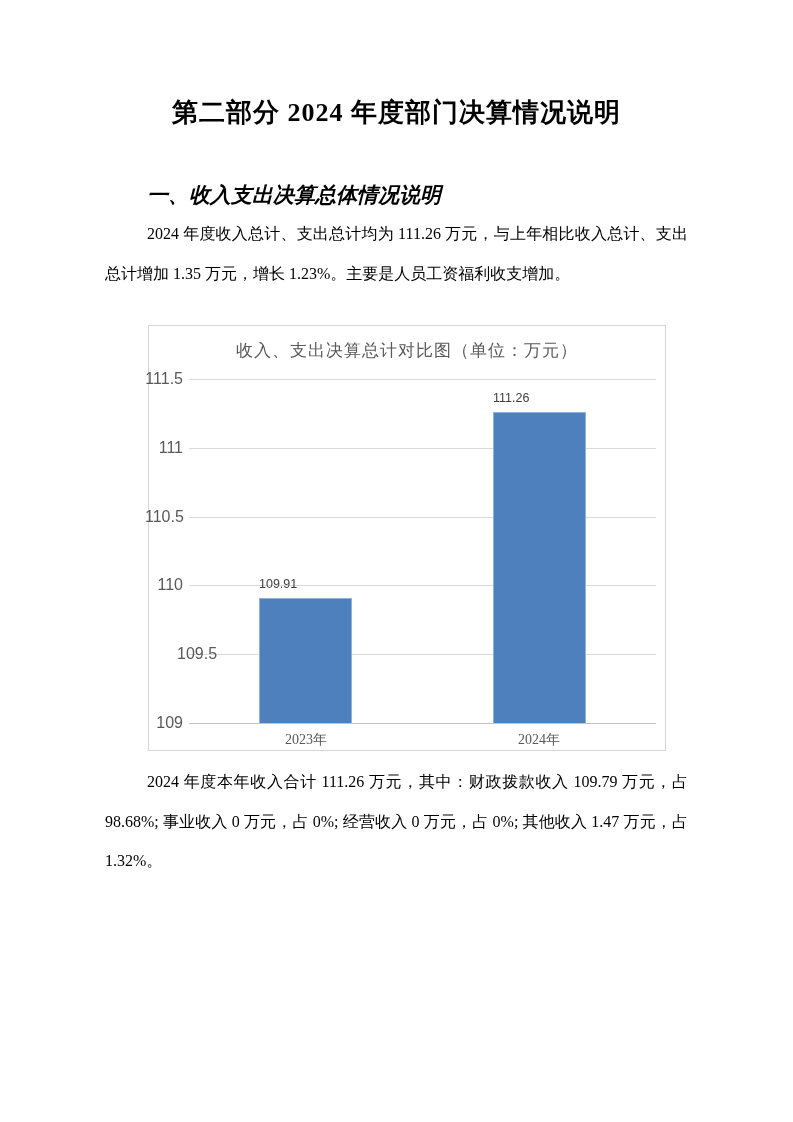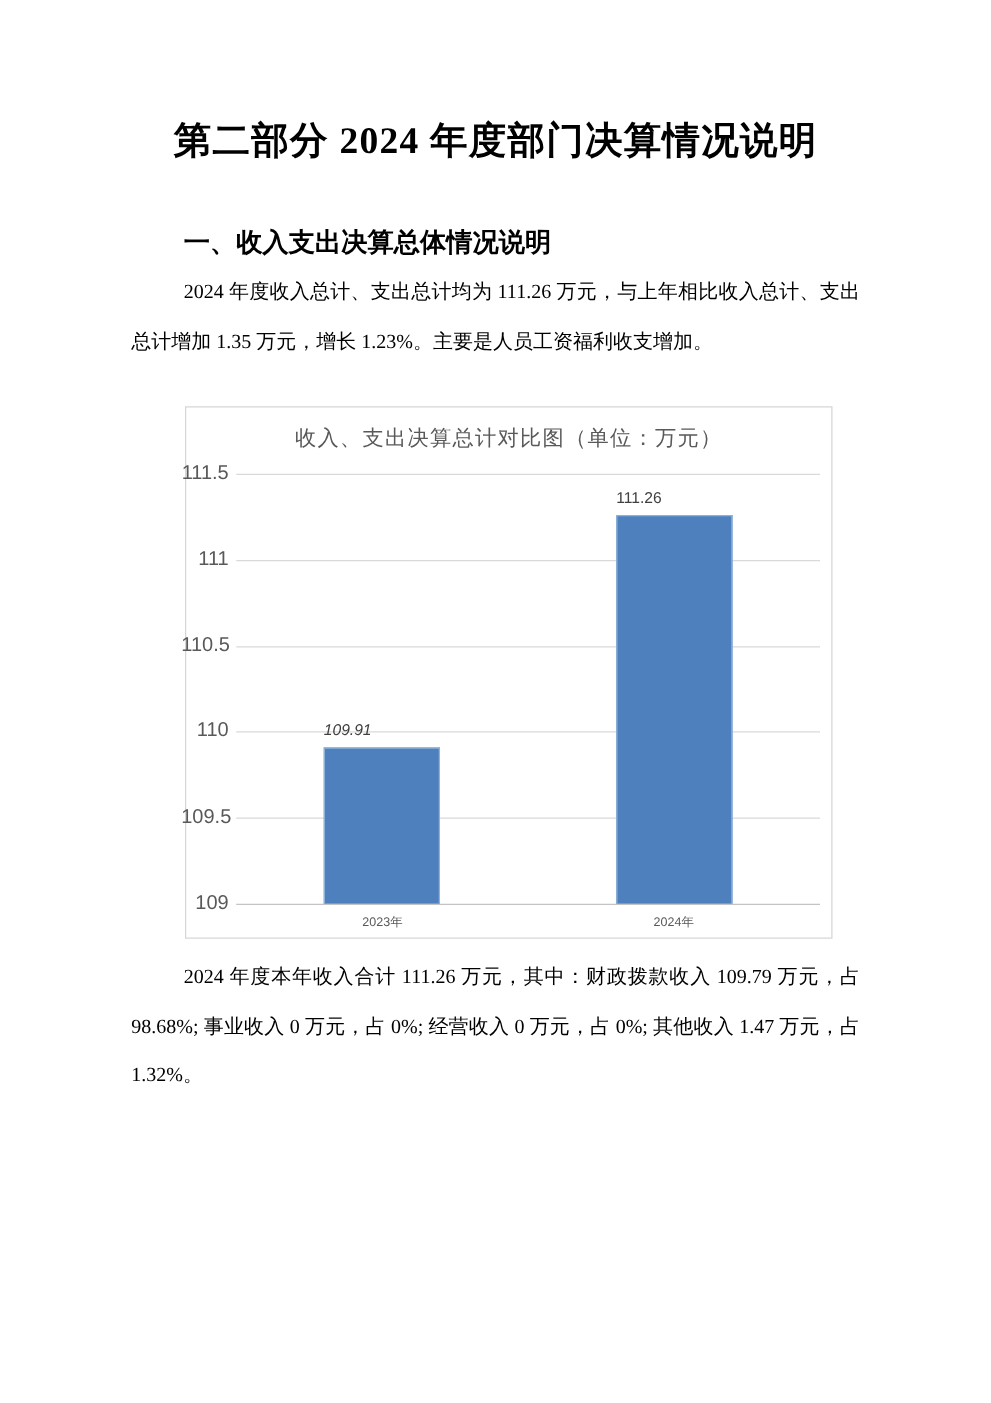--- a/index.html
+++ b/index.html
@@ -13,36 +13,36 @@
     color: #000000;
     overflow: hidden;
   }
   .doc-title {
     position: absolute;
     top: 92px;
     left: 0;
     width: 100%;
     margin: 0;
     text-align: center;
-    font-size: 30px;
+    font-size: 26px;
     line-height: 42px;
     font-weight: bold;
     font-family: "Liberation Serif", "DejaVu Serif", serif;
     letter-spacing: 1px;
   }
   .sec-heading {
     position: absolute;
     left: 147px;
     margin: 0;
     font-family: "Liberation Sans", "DejaVu Sans", sans-serif;
     font-size: 21px;
     font-weight: bold;
     line-height: 26px;
   }
-  .sec-heading.h1pos { top: 182px; }
+  .sec-heading.h1pos { top: 182px; font-style: italic; }
   .sec-heading.h2pos { top: 772px; }
   .body-para {
     position: absolute;
     left: 105px;
     width: 583px;
     margin: 0;
     font-size: 16px;
     line-height: 39.5px;
     text-align: justify;
     text-indent: 42px;
@@ -108,53 +108,53 @@
     position: absolute;
     width: 93px;
     font-size: 12.5px;
     color: #404040;
     font-family: "Liberation Sans", "DejaVu Sans", sans-serif;
   }
   .xtick {
     position: absolute;
     width: 120px;
     text-align: center;
-    font-size: 10px;
+    font-size: 14px;
     color: #595959;
-    font-family: Liberation Sans, sans-serif;
+    font-family: Liberation Serif, serif;
   }
 </style>
 </head>
 <body>
 
 <div class="page">
 
   <h1 class="doc-title">第二部分 2024 年度部门决算情况说明</h1>
 
   <h2 class="sec-heading h1pos">一、收入支出决算总体情况说明</h2>
 
   <p class="body-para p1pos">2024 年度收入总计、支出总计均为 111.26 万元，与上年相比收入总计、支出总计增加 1.35 万元，增长 1.23%。主要是人员工资福利收支增加。</p>
 
   <div class="chart-figure">
     <div class="chart-title">收入、支出决算总计对比图（单位：万元）</div>
     <div class="chart-plot" id="chart-plot">
         <div class="gridline baseline" style="top: 344px; background: rgb(196, 196, 196);"></div>
         <div class="ytick" style="top: 337px;">109</div>
         <div class="gridline" style="top: 275px; background: rgb(217, 217, 217);"></div>
-        <div class="ytick" style="top: 268px;">109.5</div>
+        <div class="ytick" style="top: 268px; margin-left: 32px;">109.5</div>
         <div class="gridline" style="top: 206px; background: rgb(217, 217, 217);"></div>
         <div class="ytick" style="top: 199px;">110</div>
         <div class="gridline" style="top: 138px; background: rgb(217, 217, 217);"></div>
         <div class="ytick" style="top: 131px;">110.5</div>
         <div class="gridline" style="top: 69px; background: rgb(217, 217, 217);"></div>
         <div class="ytick" style="top: 62px;">111</div>
         <div class="gridline" style="top: 0px; background: rgb(217, 217, 217);"></div>
         <div class="ytick" style="top: -7px;">111.5</div>
         <div class="chart-bar" style="left: 70px; top: 219px; width: 93px; height: 125px; background: rgb(77, 128, 189); border-color: rgb(143, 178, 217);"></div>
-        <div class="bar-value" style="left: 70px; top: 198px; font-style: italic;">109.91</div>
+        <div class="bar-value" style="left: 70px; top: 198px;">109.91</div>
         <div class="xtick" style="left: 57px; top: 352px;">2023年</div>
         <div class="chart-bar" style="left: 304px; top: 33px; width: 93px; height: 311px; background: rgb(77, 128, 189); border-color: rgb(143, 178, 217);"></div>
         <div class="bar-value" style="left: 304px; top: 12px;">111.26</div>
         <div class="xtick" style="left: 290px; top: 352px;">2024年</div>
       </div>
   </div>
 
 
   <p class="body-para p2pos">2024 年度本年收入合计 111.26 万元，其中：财政拨款收入 109.79 万元，占 98.68%; 事业收入 0 万元，占 0%; 经营收入 0 万元，占 0%; 其他收入 1.47 万元，占 1.32%。</p>
 

